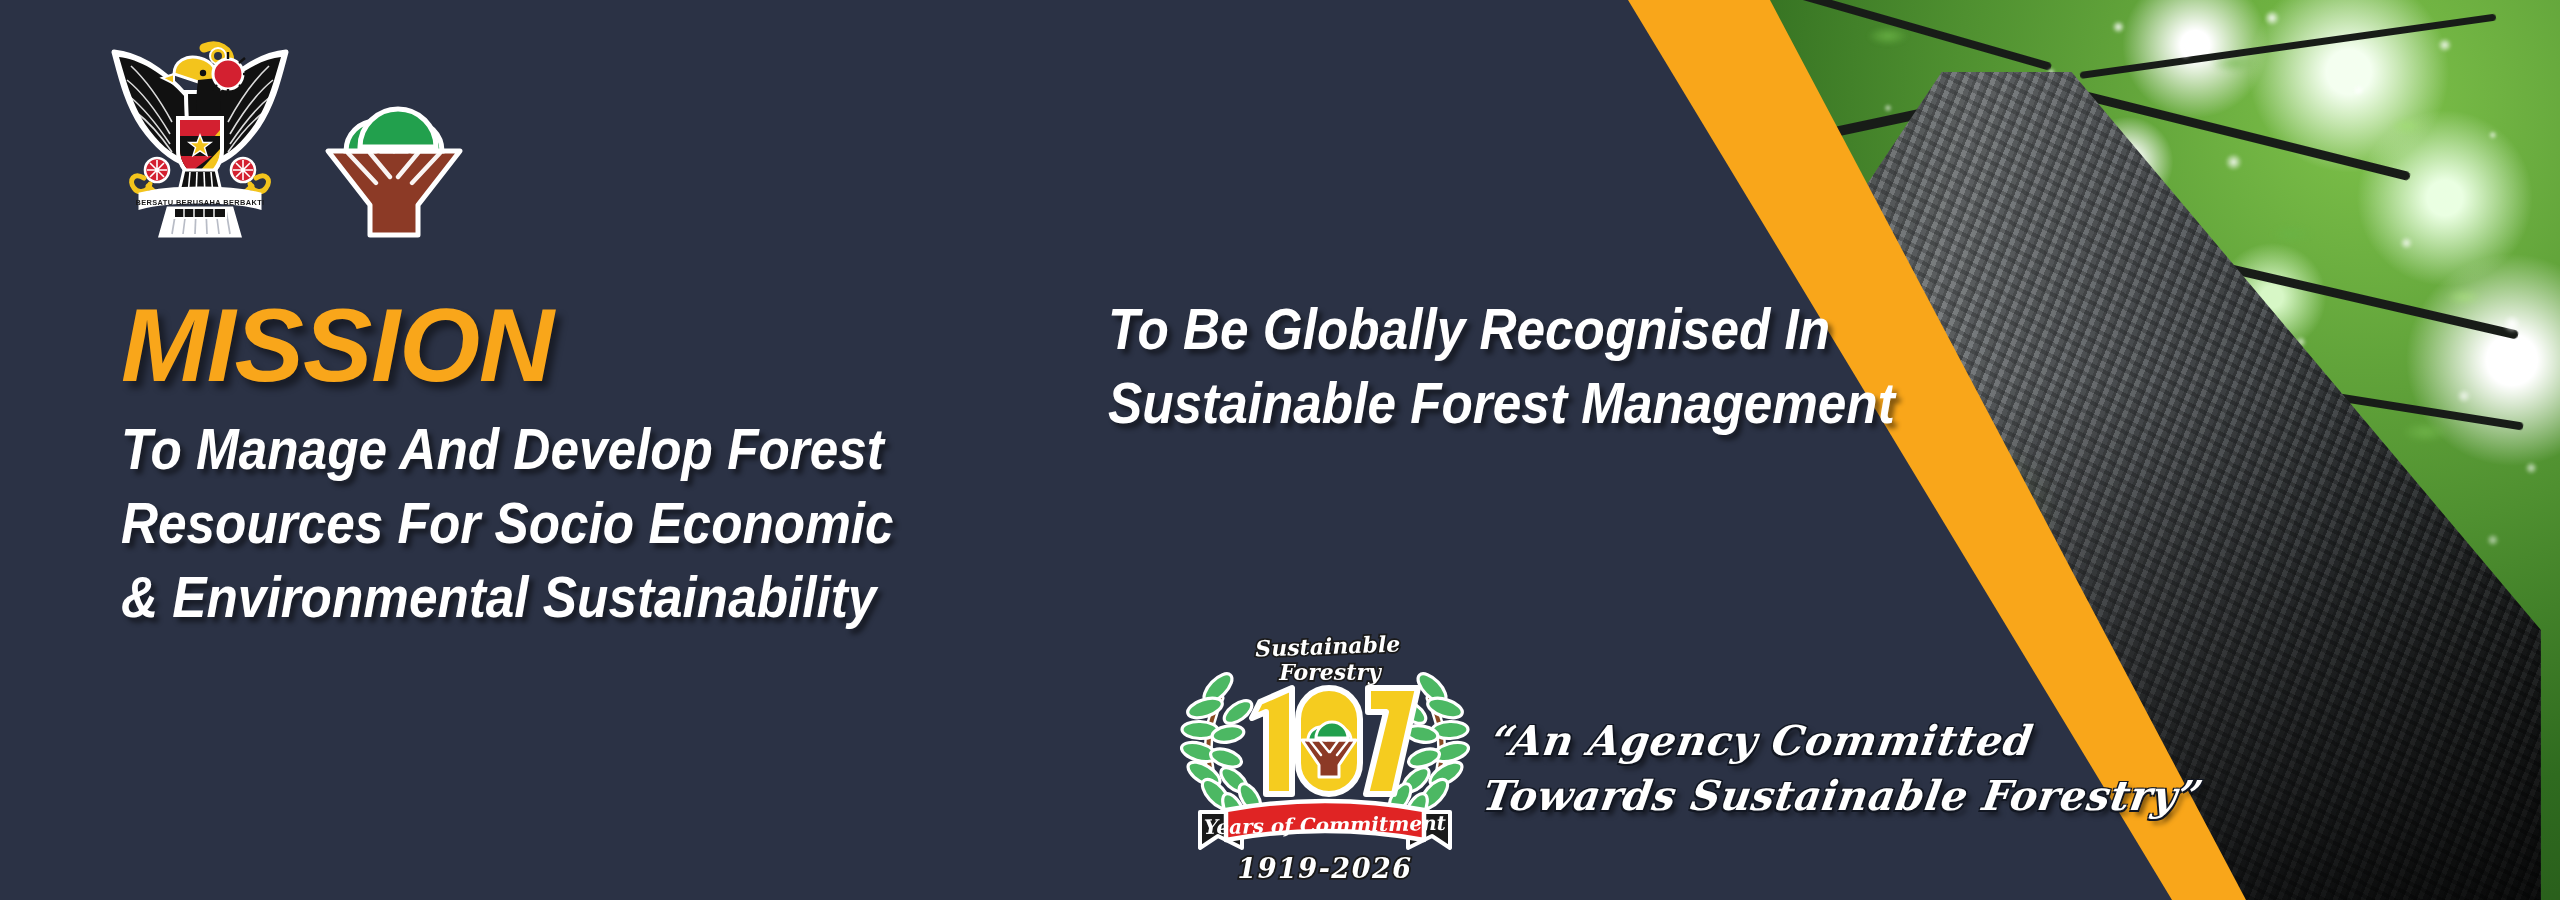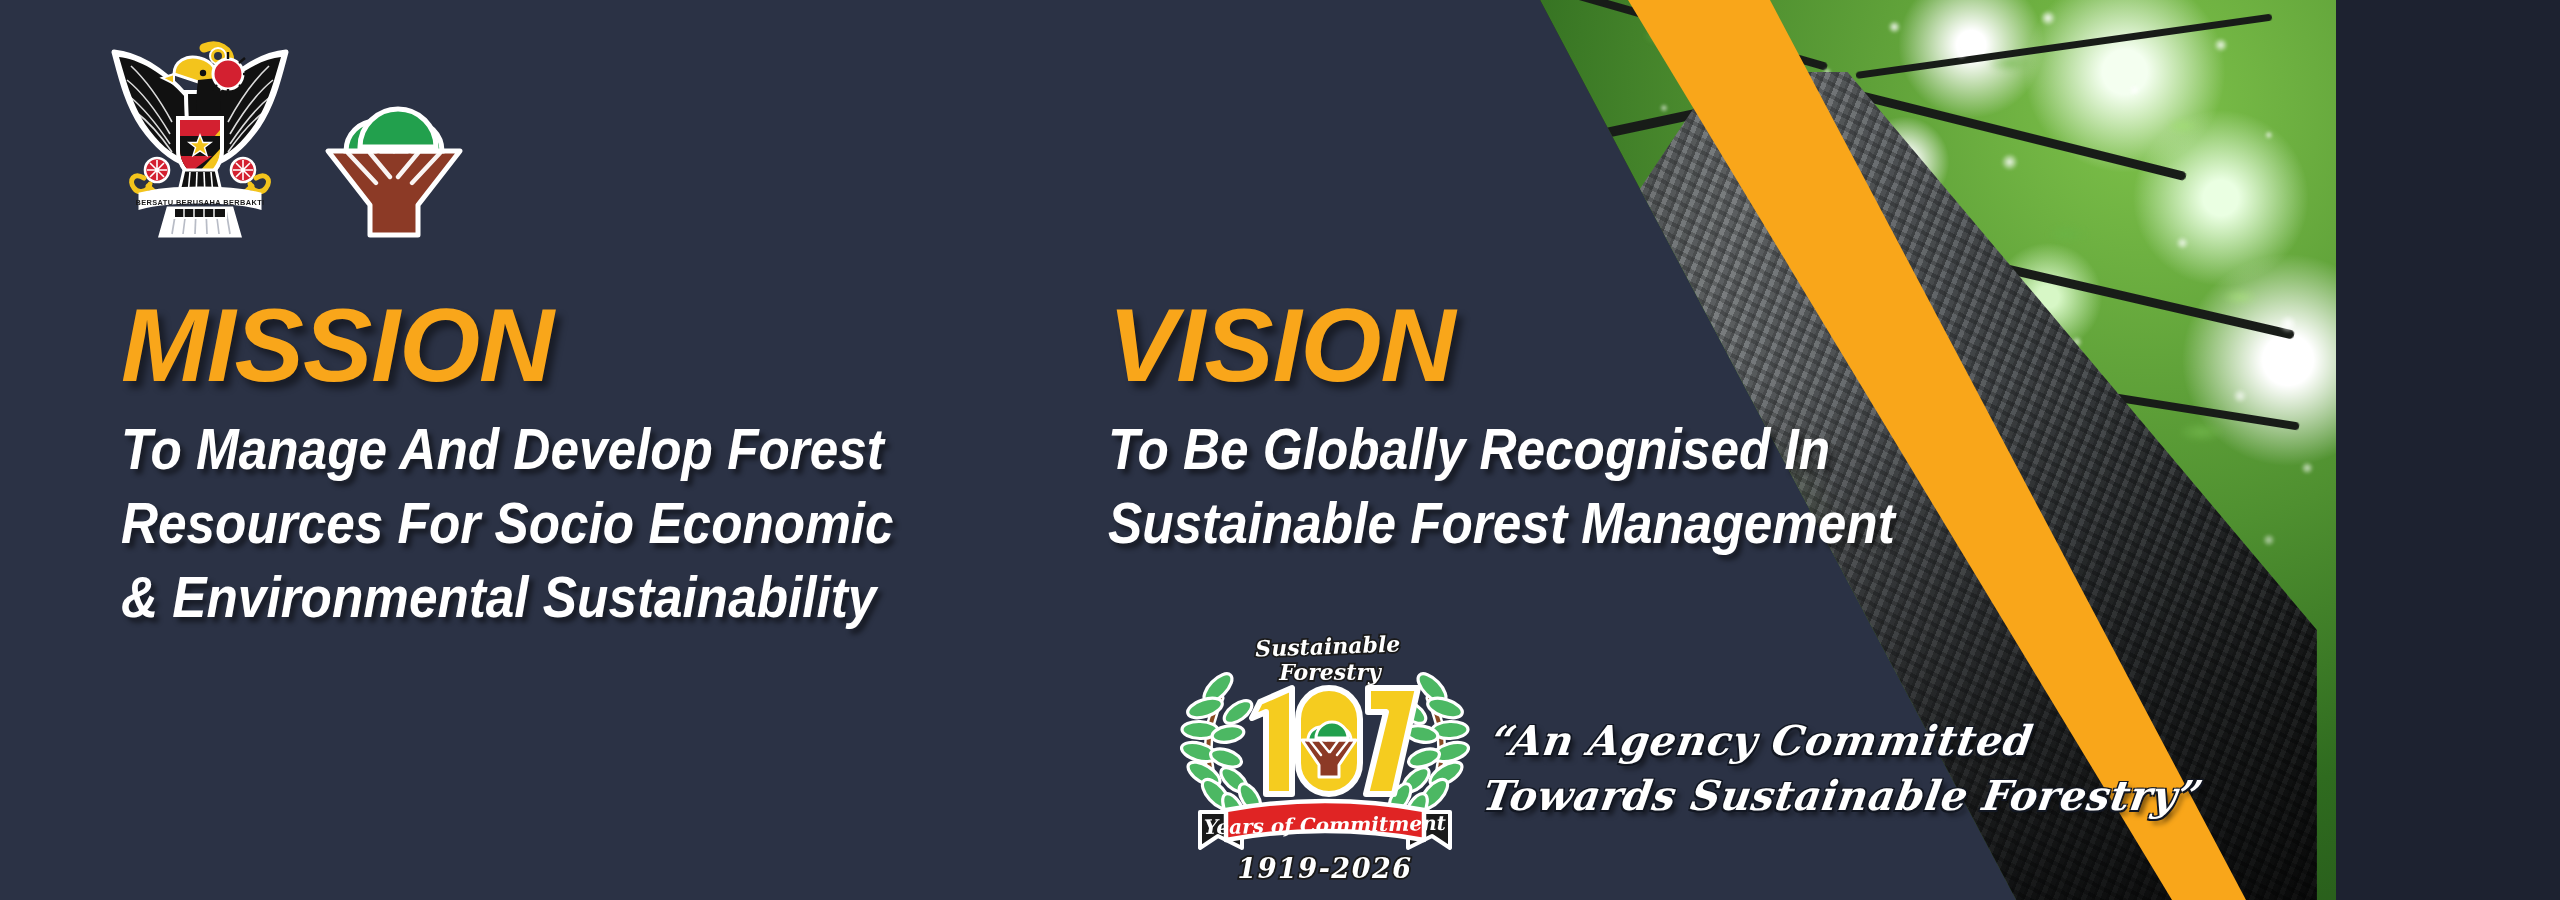--- a/index.html
+++ b/index.html
@@ -1,21 +1,21 @@
 <!DOCTYPE html>
 <html><head>
 <meta charset="utf-8">
 <title>Forest Department Sarawak — Mission &amp; Vision Banner</title>
 <style>
   html,body{margin:0;padding:0;background:#1d2230;}
   *{box-sizing:border-box;}
 
   #banner{
     position:relative;
-    width:2336px;
+    width:2560px;
     height:900px;
     overflow:hidden;
     background:#2b3245;
     font-family:"Liberation Sans", sans-serif;
     -webkit-font-smoothing:antialiased;
   }
 
   
   #photo-panel{
     position:absolute; top:0; right:0;
@@ -328,21 +328,20 @@
   </div>
 
   <div id="mission-block">
     <div class="panel-heading">MISSION</div>
     <div class="panel-body">To Manage And Develop Forest</div>
     <div class="panel-body">Resources For Socio Economic</div>
     <div class="panel-body">&amp; Environmental Sustainability</div>
   </div>
 
   <div id="vision-block">
-    <div class="panel-heading">VISION</div>
     <div class="panel-body">To Be Globally Recognised In</div>
     <div class="panel-body">Sustainable Forest Management</div>
   </div>
 
   <div id="badge-area">
 
     <svg class="badge-svg" viewBox="0 0 290 284" aria-hidden="true">
 
       <g>
         <path d="M40 82 C22 118 24 168 52 202" fill="none" stroke="#ffffff" stroke-width="9" stroke-linecap="round"></path>

